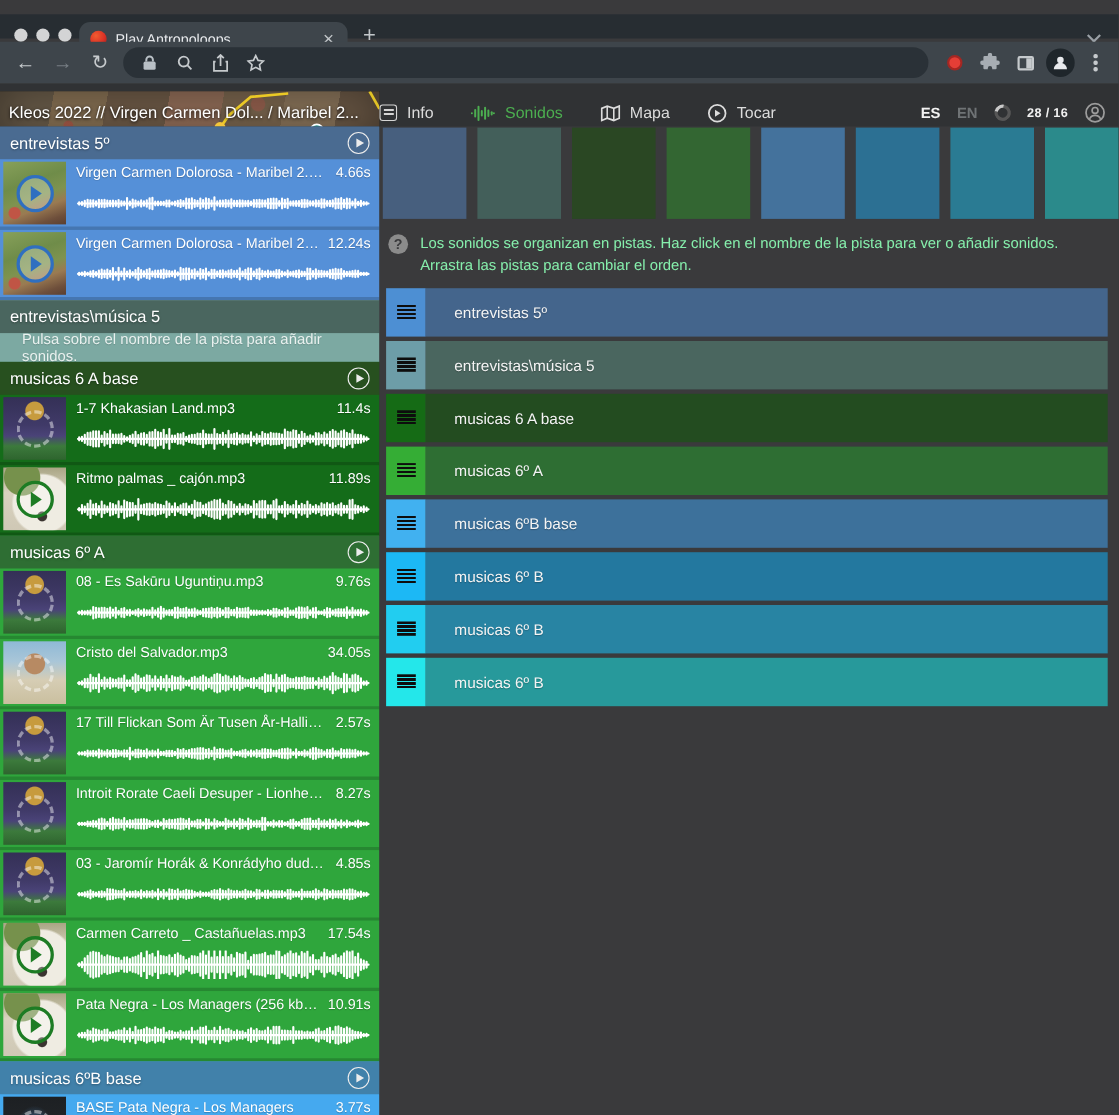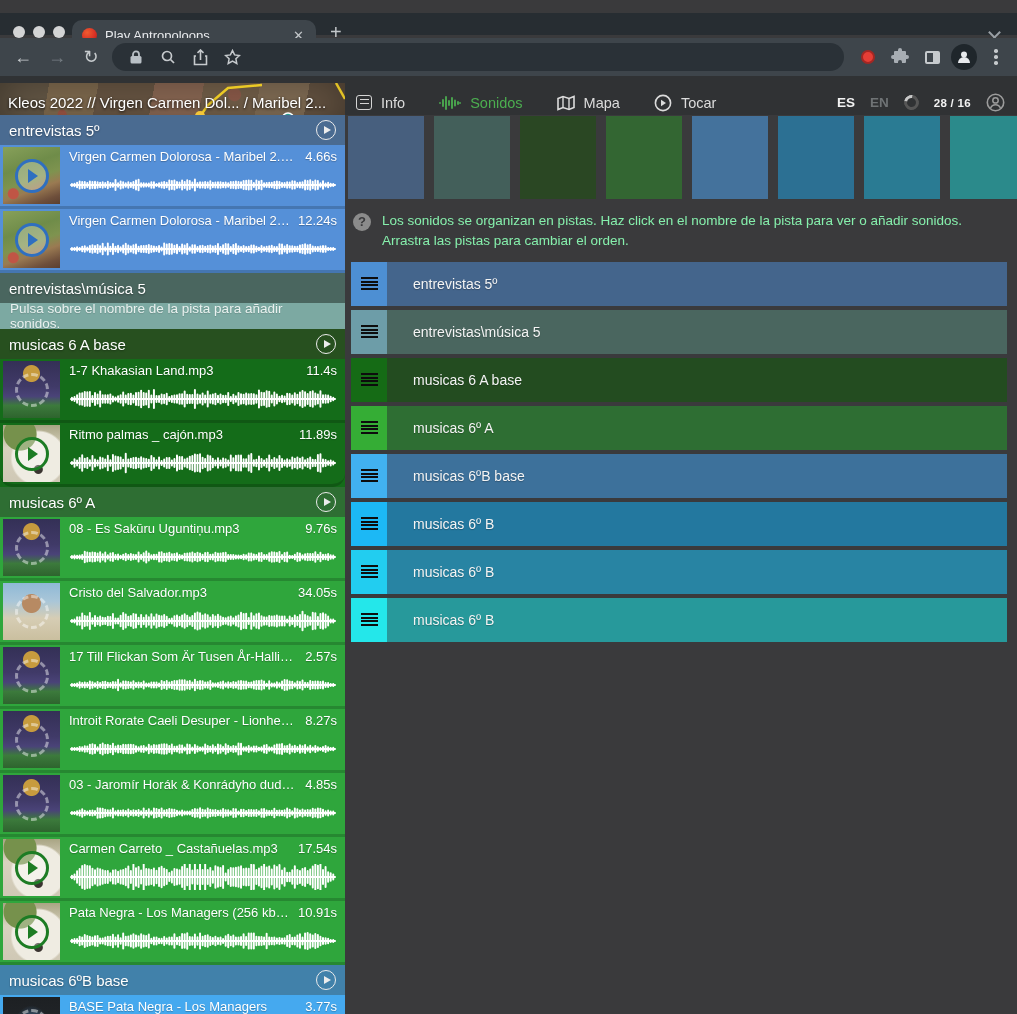--- a/index.html
+++ b/index.html
@@ -45,21 +45,21 @@
   #breadcrumb-wrap { position:relative; width:345px; height:39px; flex:none; overflow:hidden;
     background:
       radial-gradient(circle at 18% 80%, rgba(180,85,70,.75) 0 4px, transparent 5px),
       radial-gradient(circle at 68% 30%, rgba(170,95,80,.6) 0 6px, transparent 7px),
       linear-gradient(100deg, #6d5f4c 0 14%, #8a7355 14% 28%, #715d49 28% 44%, #95705a 44% 58%,
         #7d6850 58% 74%, #8c765c 74% 88%, #6e5b48 88% 100%);
     box-shadow:inset 0 0 40px rgba(0,0,0,.45); }
   #breadcrumb-art { position:absolute; inset:0; }
   #breadcrumb { position:absolute; left:8px; top:0; height:39px; display:flex; align-items:center;
     color:#fff; font-size:15px; white-space:nowrap; text-shadow:0 1px 3px rgba(0,0,0,.9); z-index:2; }
-  #mainnav { display:flex; align-items:center; gap:34px; margin-left:11px; flex:1; }
+  #mainnav { display:flex; align-items:center; gap:34px; margin-left:0; flex:1; }
   .nav-item { display:flex; align-items:center; gap:9px; color:#dcdcdc; font-size:14.5px; }
   .nav-item.active { color:#4cae50; }
   .ic-info-box { width:16px; height:15px; border:1.7px solid #d5d5d5; border-radius:3px; position:relative; }
   .ic-info-box::after { content:""; position:absolute; left:2.5px; right:2.5px; top:2.5px; height:7px;
     background:repeating-linear-gradient(to bottom, #d5d5d5 0 1.5px, transparent 1.5px 4px); }
   #header-right { display:flex; align-items:center; gap:15px; padding-right:12px; }
   .lang { font-size:13.5px; font-weight:bold; }
   .lang.on { color:#f2f2f2; } .lang.off { color:#6f7375; }
   #spinner { width:15px; height:15px; border-radius:50%; border:3px solid #565656;
     border-top-color:#c9c9c9; transform:rotate(-35deg); }
@@ -67,21 +67,21 @@
 
   
   #sidebar { position:absolute; left:0; top:115px; width:345px; bottom:0; overflow:hidden; background:#2e2e30; }
   .sec-header { height:30px; display:flex; align-items:center; padding:0 9px; color:#fff; font-size:15px;
     text-shadow:0 1px 2px rgba(0,0,0,.35); }
   .sec-header .sh-label { flex:1; white-space:nowrap; overflow:hidden; }
   .playring { width:20px; height:20px; border-radius:50%; border:1.6px solid #ececec; flex:none;
     display:flex; align-items:center; justify-content:center; }
   .playring i { width:0; height:0; border-left:7px solid #ececec; border-top:4.5px solid transparent;
     border-bottom:4.5px solid transparent; margin-left:2px; }
-  .hintbar { height:26px; display:flex; align-items:center; padding:0 10px; font-size:13.5px; color:#e9f1ef;
+  .hintbar { height:26px; display:flex; align-items:center; padding:0 20px; font-size:13.5px; color:#e9f1ef;
     text-shadow:0 1px 1px rgba(0,0,0,.15); }
   .clip { height:64px; display:flex; border-bottom:3px solid rgba(0,0,0,.18); }
   .thumb { width:57px; height:57px; margin:2px 0 0 3px; flex:none; position:relative; overflow:hidden; }
   .clipbody { flex:1; min-width:0; padding:4px 8px 0 9px; display:flex; flex-direction:column; }
   .cliptop { display:flex; align-items:baseline; gap:8px; }
   .clipname { flex:1; min-width:0; color:#fff; font-size:13px; white-space:nowrap; overflow:hidden;
     text-overflow:ellipsis; text-shadow:0 1px 1px rgba(0,0,0,.25); }
   .clipdur { flex:none; color:#fff; font-size:13px; text-shadow:0 1px 1px rgba(0,0,0,.25); }
   .wavebox { flex:1; display:flex; align-items:center; }
   .wavebox svg { width:100%; height:26px; display:block; }
@@ -333,21 +333,21 @@
               <span class="clipname">1-7 Khakasian Land.mp3</span>
               <span class="clipdur">11.4s</span>
             </div>
             <div class="wavebox">
               <svg viewBox="0 0 272 26" preserveAspectRatio="none">
                 <path d="M2 13L270 13M3.0 11.7L3.0 14.3M5.6 11.1L5.6 14.9M8.2 9.3L8.2 16.7M10.8 7.6L10.8 18.4M13.4 7.3L13.4 18.7M16.0 6.1L16.0 19.9M18.6 6.2L18.6 19.8M21.2 6.1L21.2 19.9M23.8 10.0L23.8 16.0M26.4 6.9L26.4 19.1M29.0 8.6L29.0 17.4M31.6 5.5L31.6 20.5M34.2 9.2L34.2 16.8M36.8 9.2L36.8 16.8M39.4 9.2L39.4 16.8M42.0 8.5L42.0 17.5M44.6 10.5L44.6 15.5M47.2 11.5L47.2 14.5M49.8 10.2L49.8 15.8M52.4 9.2L52.4 16.8M55.0 6.6L55.0 19.4M57.6 9.5L57.6 16.5M60.2 8.1L60.2 17.9M62.8 7.7L62.8 18.3M65.4 9.4L65.4 16.6M68.0 7.1L68.0 18.9M70.6 6.8L70.6 19.2M73.2 4.8L73.2 21.2M75.8 6.9L75.8 19.1M78.4 7.6L78.4 18.4M81.0 4.7L81.0 21.3M83.6 9.6L83.6 16.4M86.2 4.0L86.2 22.0M88.8 10.0L88.8 16.0M91.4 10.1L91.4 15.9M94.0 8.5L94.0 17.5M96.6 8.9L96.6 17.1M99.2 7.7L99.2 18.3M101.8 11.1L101.8 14.9M104.4 10.1L104.4 15.9M107.0 9.4L107.0 16.6M109.6 9.3L109.6 16.7M112.2 8.2L112.2 17.8M114.8 8.3L114.8 17.7M117.4 5.5L117.4 20.5M120.0 8.7L120.0 17.3M122.6 9.1L122.6 16.9M125.2 9.0L125.2 17.0M127.8 4.0L127.8 22.0M130.4 8.6L130.4 17.4M133.0 9.3L133.0 16.7M135.6 7.6L135.6 18.4M138.2 9.5L138.2 16.5M140.8 5.6L140.8 20.4M143.4 9.2L143.4 16.8M146.0 8.4L146.0 17.6M148.6 7.8L148.6 18.2M151.2 9.7L151.2 16.3M153.8 8.6L153.8 17.4M156.4 9.7L156.4 16.3M159.0 9.8L159.0 16.2M161.6 7.1L161.6 18.9M164.2 10.9L164.2 15.1M166.8 8.8L166.8 17.2M169.4 10.2L169.4 15.8M172.0 6.9L172.0 19.1M174.6 8.3L174.6 17.7M177.2 8.8L177.2 17.2M179.8 7.6L179.8 18.4M182.4 8.2L182.4 17.8M185.0 8.1L185.0 17.9M187.6 8.3L187.6 17.7M190.2 9.2L190.2 16.8M192.8 4.6L192.8 21.4M195.4 6.7L195.4 19.3M198.0 7.0L198.0 19.0M200.6 5.2L200.6 20.8M203.2 5.7L203.2 20.3M205.8 9.4L205.8 16.6M208.4 6.5L208.4 19.5M211.0 8.4L211.0 17.6M213.6 10.8L213.6 15.2M216.2 9.7L216.2 16.3M218.8 10.6L218.8 15.4M221.4 7.8L221.4 18.2M224.0 7.9L224.0 18.1M226.6 9.5L226.6 16.5M229.2 7.2L229.2 18.8M231.8 8.8L231.8 17.2M234.4 6.6L234.4 19.4M237.0 5.0L237.0 21.0M239.6 6.3L239.6 19.7M242.2 8.1L242.2 17.9M244.8 6.1L244.8 19.9M247.4 5.2L247.4 20.8M250.0 7.4L250.0 18.6M252.6 8.5L252.6 17.5M255.2 5.3L255.2 20.7M257.8 9.2L257.8 16.8M260.4 9.3L260.4 16.7M263.0 9.5L263.0 16.5M265.6 10.7L265.6 15.3M268.2 11.7L268.2 14.3" stroke="#ffffff" stroke-width="2" fill="none" stroke-linecap="round"></path>
               </svg>
             </div>
           </div>
         </div>
-        <div class="clip" style="background: rgb(20, 108, 25); border-radius: 13px;">
+        <div class="clip" style="background: rgb(20, 108, 25);">
           <div class="thumb thumb-dog">
             <div class="clip-play">
               <span class="ring2 solid" style="border: 3px solid rgb(29, 124, 36);">
                 <i style="border-left: 10px solid rgb(29, 124, 36);"></i>
               </span>
             </div>
           </div>
           <div class="clipbody">
             <div class="cliptop">
               <span class="clipname">Ritmo palmas _ cajón.mp3</span>

